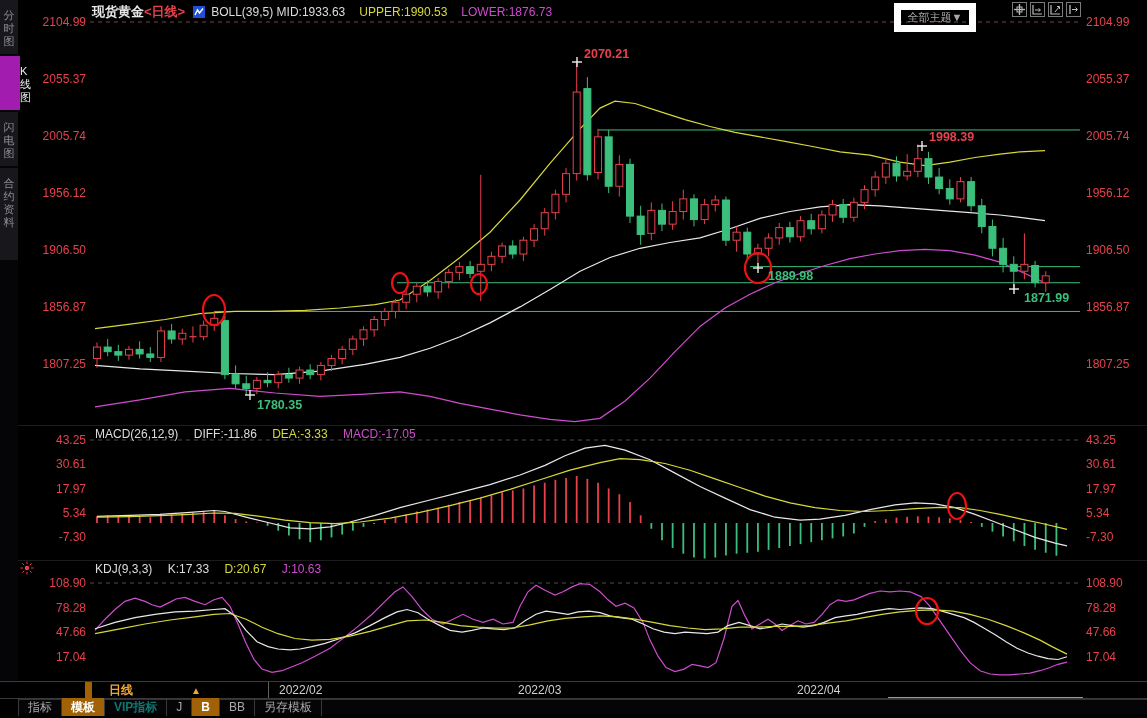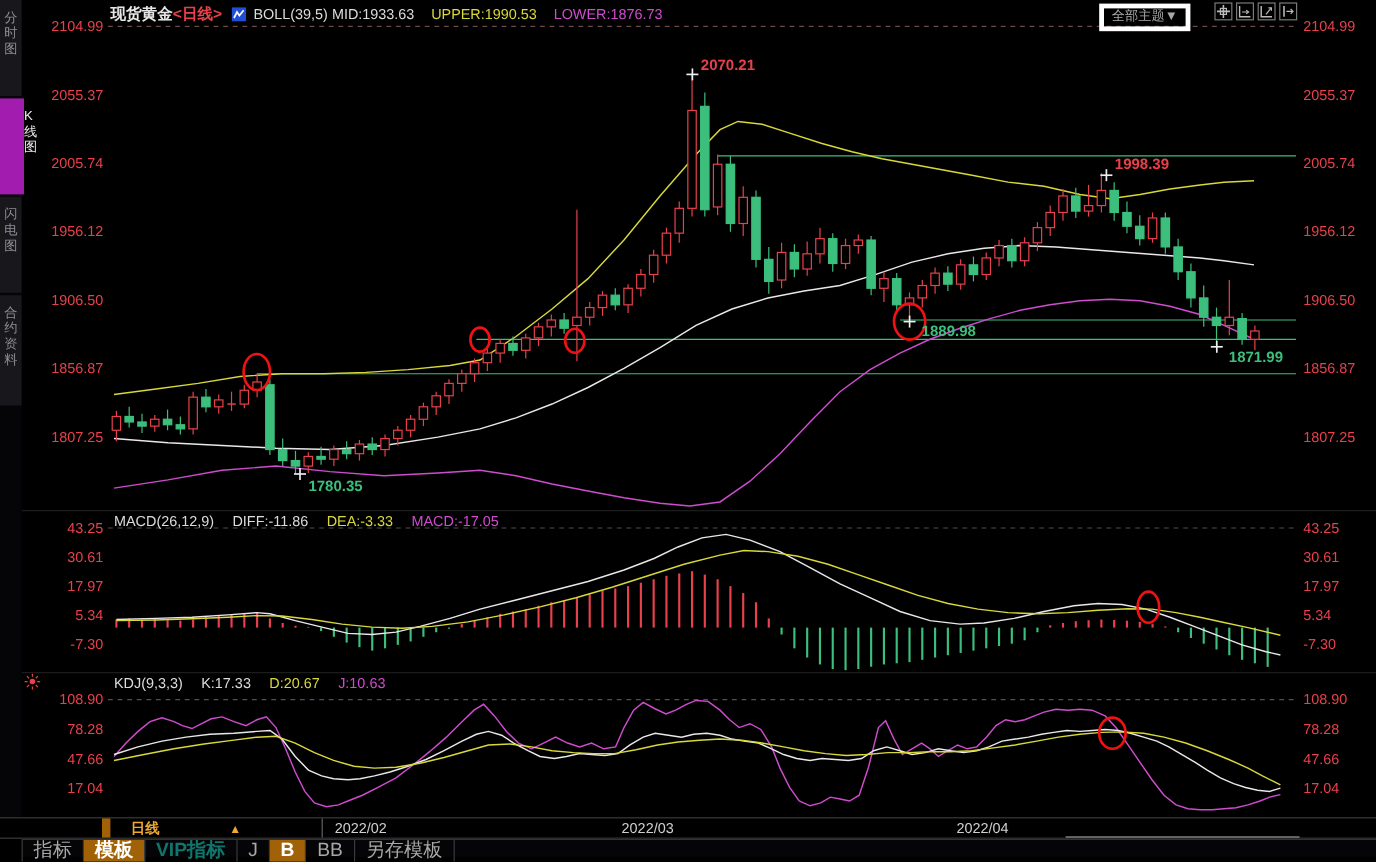--- a/index.html
+++ b/index.html
@@ -4,51 +4,51 @@
 <style>
   html,body{margin:0;padding:0;background:#000;}
   body{width:1147px;height:718px;position:relative;overflow:hidden;
        font-family:"Liberation Sans",sans-serif;-webkit-font-smoothing:antialiased;}
   
   .sidebar{position:absolute;left:0;top:0;width:18px;height:681px;background:#050507;}
   .side-item{width:18px;box-sizing:border-box;padding-top:9px;text-align:center;
              font-size:11px;line-height:13px;color:#8d8d96;background:#17171c;
              word-break:break-all;margin-bottom:2px;cursor:pointer;}
   .side-item.sel{background:#a21caf;color:#ececec;padding-left:20px;}
-  .h70{height:80px}.h92{height:92px}
+  .h70{height:54px}.h92{height:92px}
   
   .hdr{position:absolute;left:92px;top:4px;height:16px;display:flex;align-items:center;
        font-size:12px;white-space:nowrap;}
   .sym{color:#e6e6e6;font-weight:bold;font-size:13px;}
   .ptag{color:#e8414b;font-weight:bold;font-size:13px;}
   .ind-ico{margin:0 6px 0 8px;display:inline-block;width:12px;height:12px;}
   .boll{color:#dcdcdc;margin-right:14px;}
   .upper{color:#d8d83a;margin-right:14px;}
   .lower{color:#cf4ccf;}
-  .theme-btn{position:absolute;left:916px;top:3px;width:68px;height:15px;line-height:15px;
-       border:4px solid #ffffff;color:#a8a8a8;font-size:11px;text-align:center;cursor:pointer;}
+  .theme-btn{position:absolute;left:894px;top:3px;width:68px;height:15px;line-height:15px;
+       border:7px solid #ffffff;color:#a8a8a8;font-size:11px;text-align:center;cursor:pointer;}
   .tools{position:absolute;left:1012px;top:2px;display:flex;gap:3px;}
   .tool{width:15px;height:15px;border:1px solid #7a7a7a;box-sizing:border-box;cursor:pointer;
         display:flex;align-items:center;justify-content:center;}
   
   .pane-hdr{position:absolute;left:95px;font-size:12px;white-space:nowrap;}
   .pane-hdr span{margin-right:12px;}
   .wh{color:#dcdcdc}.yl{color:#d8d83a}.mg{color:#cf4ccf}
   .sun{position:absolute;left:20px;top:561px;width:14px;height:14px;cursor:pointer;}
   
   .daterow{position:absolute;left:0;top:681px;width:1147px;height:18px;background:#000;
            border-top:1px solid #3a3a3a;border-bottom:1px solid #3a3a3a;box-sizing:border-box;}
   .period-box{position:absolute;left:85px;top:0;width:184px;height:16px;line-height:16px;
            border-left:7px solid #a16207;border-right:1px solid #5f5f5f;
            color:#f0a832;font-weight:bold;font-size:12px;padding-left:17px;box-sizing:border-box;cursor:pointer;}
   .period-box .arrow{font-size:10px;margin-left:58px;}
   .dlabel{position:absolute;top:1px;color:#cfcfcf;font-size:12px;}
   .scrollline{position:absolute;left:888px;top:15px;width:195px;height:1px;background:#9a9a9a;}
   .tabrow{position:absolute;left:18px;top:699px;width:1129px;height:15px;display:flex;
-          background:#050507;border-top:1px solid #333;box-sizing:border-box;font-size:16px;}
+          background:#050507;border-top:1px solid #333;box-sizing:border-box;font-size:12px;align-items:center;}
   .tab{height:18px;line-height:18px;padding:0 9px;color:#a8a8a8;border-right:1px solid #3a3a3a;
        cursor:pointer;white-space:nowrap;}
   .tab:first-child{border-left:1px solid #3a3a3a;}
   .tab.sel{background:#a16207;color:#fff;font-weight:bold;}
   .tab.vip{color:#0f766e;font-weight:bold;}
   svg.chart{position:absolute;left:0;top:0;}
 </style>
 </head>
 <body>
 

